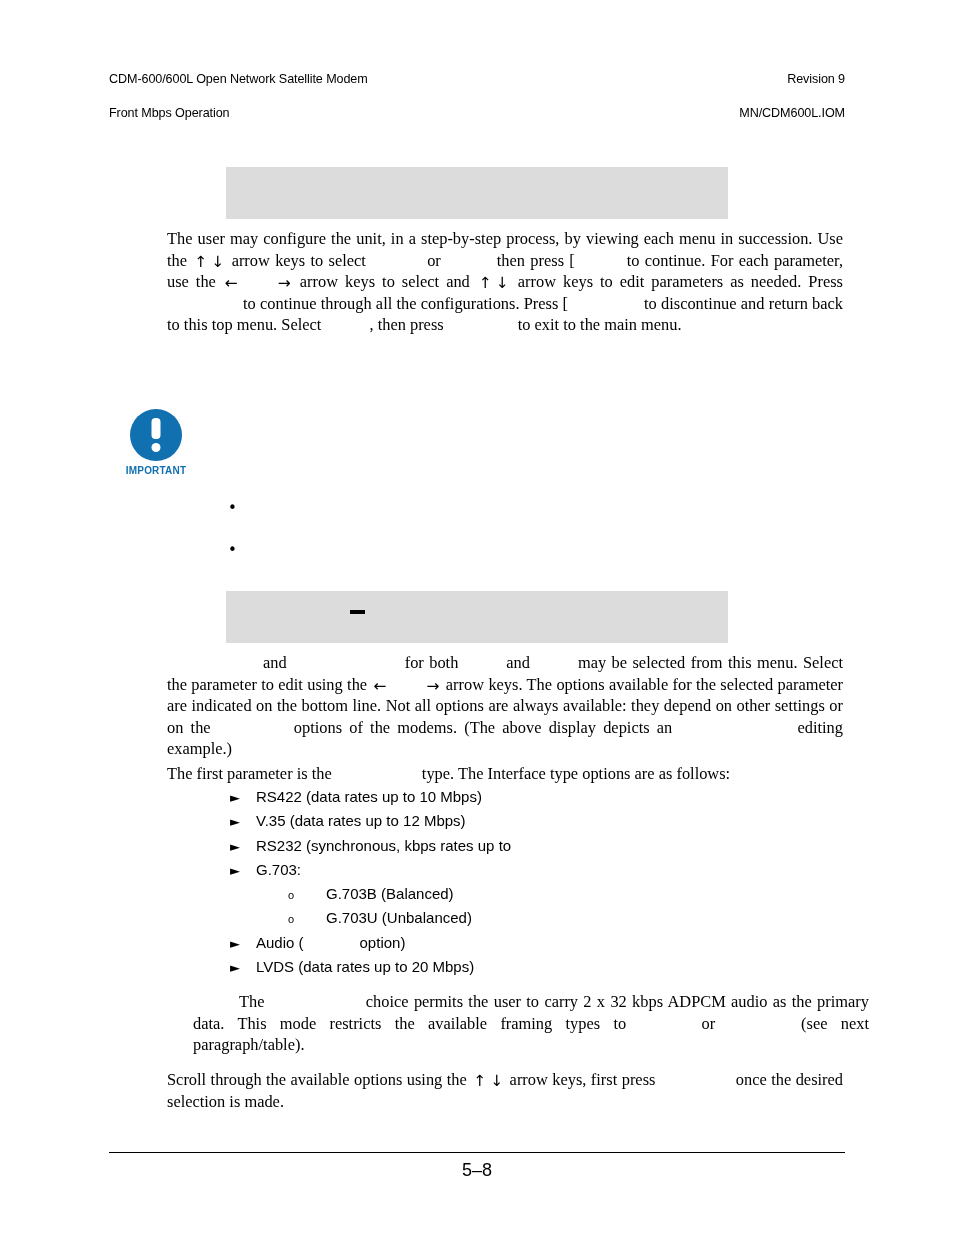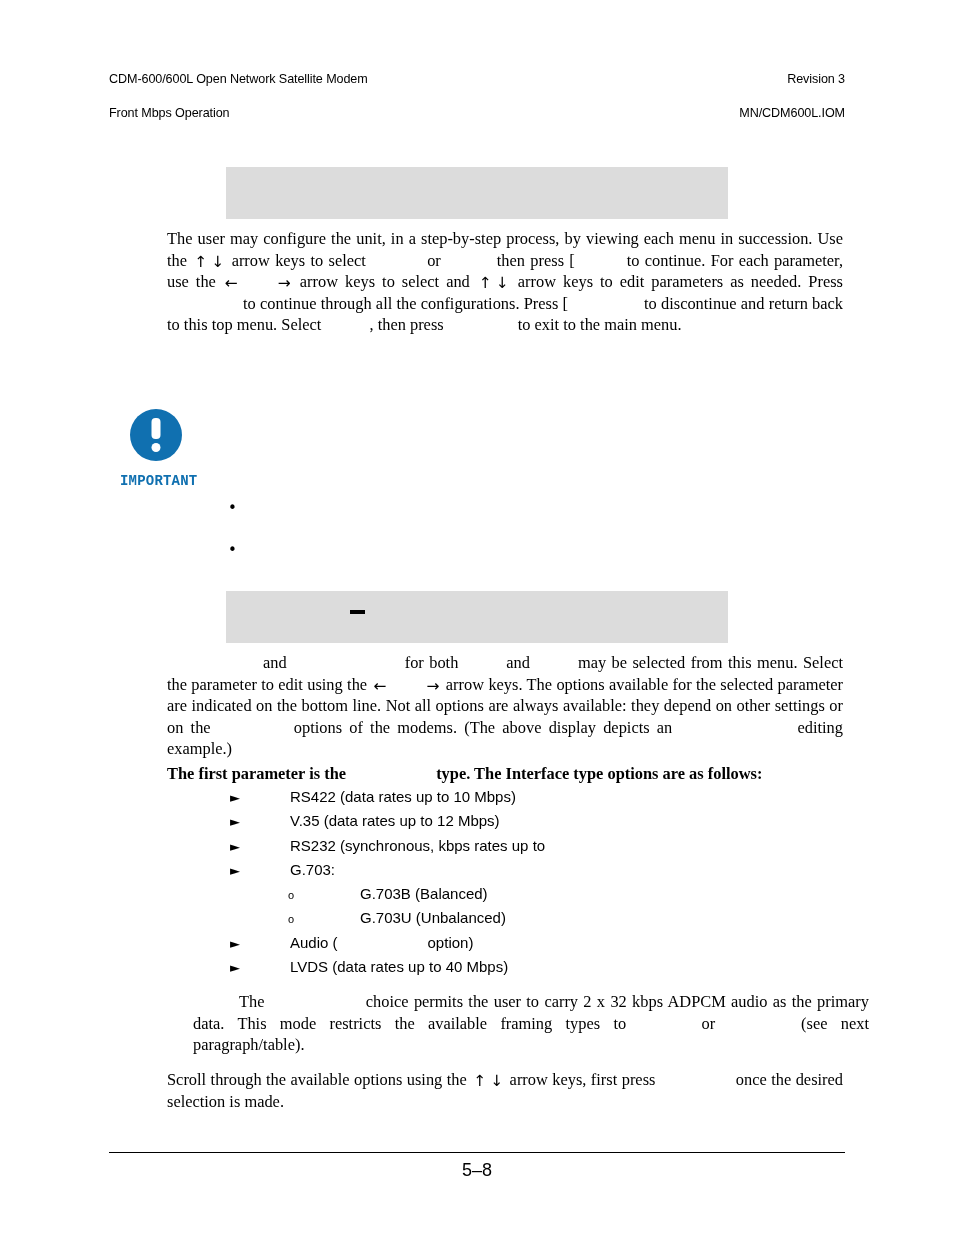--- a/index.html
+++ b/index.html
@@ -119,23 +119,23 @@
     position: absolute;
     left: 50%;
     transform: translateX(-50%);
     top: 34px;
     width: 9px;
     height: 9px;
     border-radius: 50%;
     background: #ffffff;
   }
   .callout-label {
-    margin-top: 12px;
-    font-family: Liberation Mono, monospace;
-    font-size: 14px;
+    margin-top: 4px;
+    font-family: Liberation Sans, sans-serif;
+    font-size: 10px;
     font-weight: bold;
     letter-spacing: 0.2px;
   }
 
   
   .plain-bullets {
     position: absolute;
     left: 228px;
     top: 498px;
     width: 600px;
@@ -173,21 +173,21 @@
     flex: 0 0 26px;
     font-family: "DejaVu Sans", sans-serif;
     font-size: 13px;
   }
   .opt-row.sub { padding-left: 58px; }
   .opt-row.sub .marker {
     flex: 0 0 38px;
     font-size: 11px;
     font-family: "Liberation Sans", sans-serif;
   }
-  .opt-row .txt { white-space: pre; margin-left: 34px; }
+  .opt-row .txt { white-space: pre; }
 
   
   .footer-rule {
     position: absolute;
     left: 109px;
     top: 1152px;
     width: 736px;
     height: 0;
     border-top: 1.6px solid #000000;
   }
@@ -205,21 +205,21 @@
 <body>
 
 <div class="page">
 
   <div class="pg-header">
     <div class="hdr-left">
       <div>CDM-600/600L Open Network Satellite Modem</div>
       <div>Front Mbps Operation</div>
     </div>
     <div class="hdr-right">
-      <div>Revision 3</div>
+      <div>Revision 9</div>
       <div>MN/CDM600L.IOM</div>
     </div>
   </div>
 
   <div class="lcd-box" style="left:226px; top:167px; width:502px; height:52px;"></div>
 
   <div class="col" style="top:228px;">
     <p class="body"><span>The user may configure the unit, in a step-by-step process, by viewing each menu in succession. Use the </span><span class="arrow">↑</span><span class="arrow">↓</span><span> arrow keys to select </span><span class="gap gap-56"></span><span>or</span><span class="gap gap-56"></span><span>then press [</span><span class="gap gap-52"></span><span>to continue. For each parameter, use the </span><span class="arrow">←</span><span class="gap gap-36"></span><span class="arrow">→</span><span> arrow keys to select and </span><span class="arrow">↑</span><span class="arrow">↓</span><span> arrow keys to edit parameters as needed. Press </span><span class="gap gap-76"></span><span>to continue through all the configurations. Press [</span><span class="gap gap-76"></span><span>to discontinue and return back to this top menu. Select </span><span class="gap gap-44"></span><span>, then press </span><span class="gap gap-70"></span><span>to exit to the main menu.</span></p>
   </div>
 
@@ -244,21 +244,21 @@
 
   <div class="lcd-box" style="left:226px; top:591px; width:502px; height:52px;">
     <div class="lcd-dash" style="position:absolute; left:124px; top:19px; width:15px; height:4px;"></div>
   </div>
 
   <div class="col" style="top:652px;">
     <p class="body"><span class="gap gap-96"></span><span>and</span><span class="gap gap-118"></span><span>for both</span><span class="gap gap-48"></span><span>and</span><span class="gap gap-48"></span><span>may be selected from this menu. Select the parameter to edit using the </span><span class="arrow">←</span><span class="gap gap-36"></span><span class="arrow">→</span><span> arrow keys. The options available for the selected parameter are indicated on the bottom line. Not all options are always available: they depend on other settings or on the </span><span class="gap gap-76"></span><span>options of the modems. (The above display depicts an </span><span class="gap gap-118"></span><span>editing example.)</span></p>
   </div>
 
   <div class="col" style="top:763px;">
-    <p class="body" style="text-align:left;font-weight:bold;"><span>The first parameter is the </span><span class="gap gap-86"></span><span>type. The Interface type options are as follows:</span></p>
+    <p class="body" style="text-align:left;"><span>The first parameter is the </span><span class="gap gap-86"></span><span>type. The Interface type options are as follows:</span></p>
   </div>
 
   <div class="opt-list" id="opt-list">
       <div class="opt-row">
         <span class="marker">►</span>
         <span class="txt">RS422 (data rates up to 10 Mbps)</span>
       </div>
       <div class="opt-row">
         <span class="marker">►</span>
         <span class="txt">V.35 (data rates up to 12 Mbps)</span>
@@ -280,21 +280,21 @@
         <span class="txt">G.703U (Unbalanced)</span>
       </div>
       <div class="opt-row">
         <span class="marker">►</span>
         <span class="txt">Audio (</span>
         <span class="gap gap-56"></span>
         <span class="txt">option)</span>
       </div>
       <div class="opt-row">
         <span class="marker">►</span>
-        <span class="txt">LVDS (data rates up to 40 Mbps)</span>
+        <span class="txt">LVDS (data rates up to 20 Mbps)</span>
       </div>
     </div>
 
   <div class="col" style="top:991px;margin-left:26px;">
     <p class="body indent-first"><span>The </span><span class="gap gap-96"></span><span>choice permits the user to carry 2 x 32 kbps ADPCM audio as the primary data. This mode restricts the available framing types to </span><span class="gap gap-62"></span><span>or</span><span class="gap gap-86"></span><span>(see next paragraph/table).</span></p>
   </div>
 
   <div class="col" style="top:1069px;">
     <p class="body"><span>Scroll through the available options using the </span><span class="arrow">↑</span><span class="arrow">↓</span><span> arrow keys, first press </span><span class="gap gap-76"></span><span>once the desired selection is made.</span></p>
   </div>

